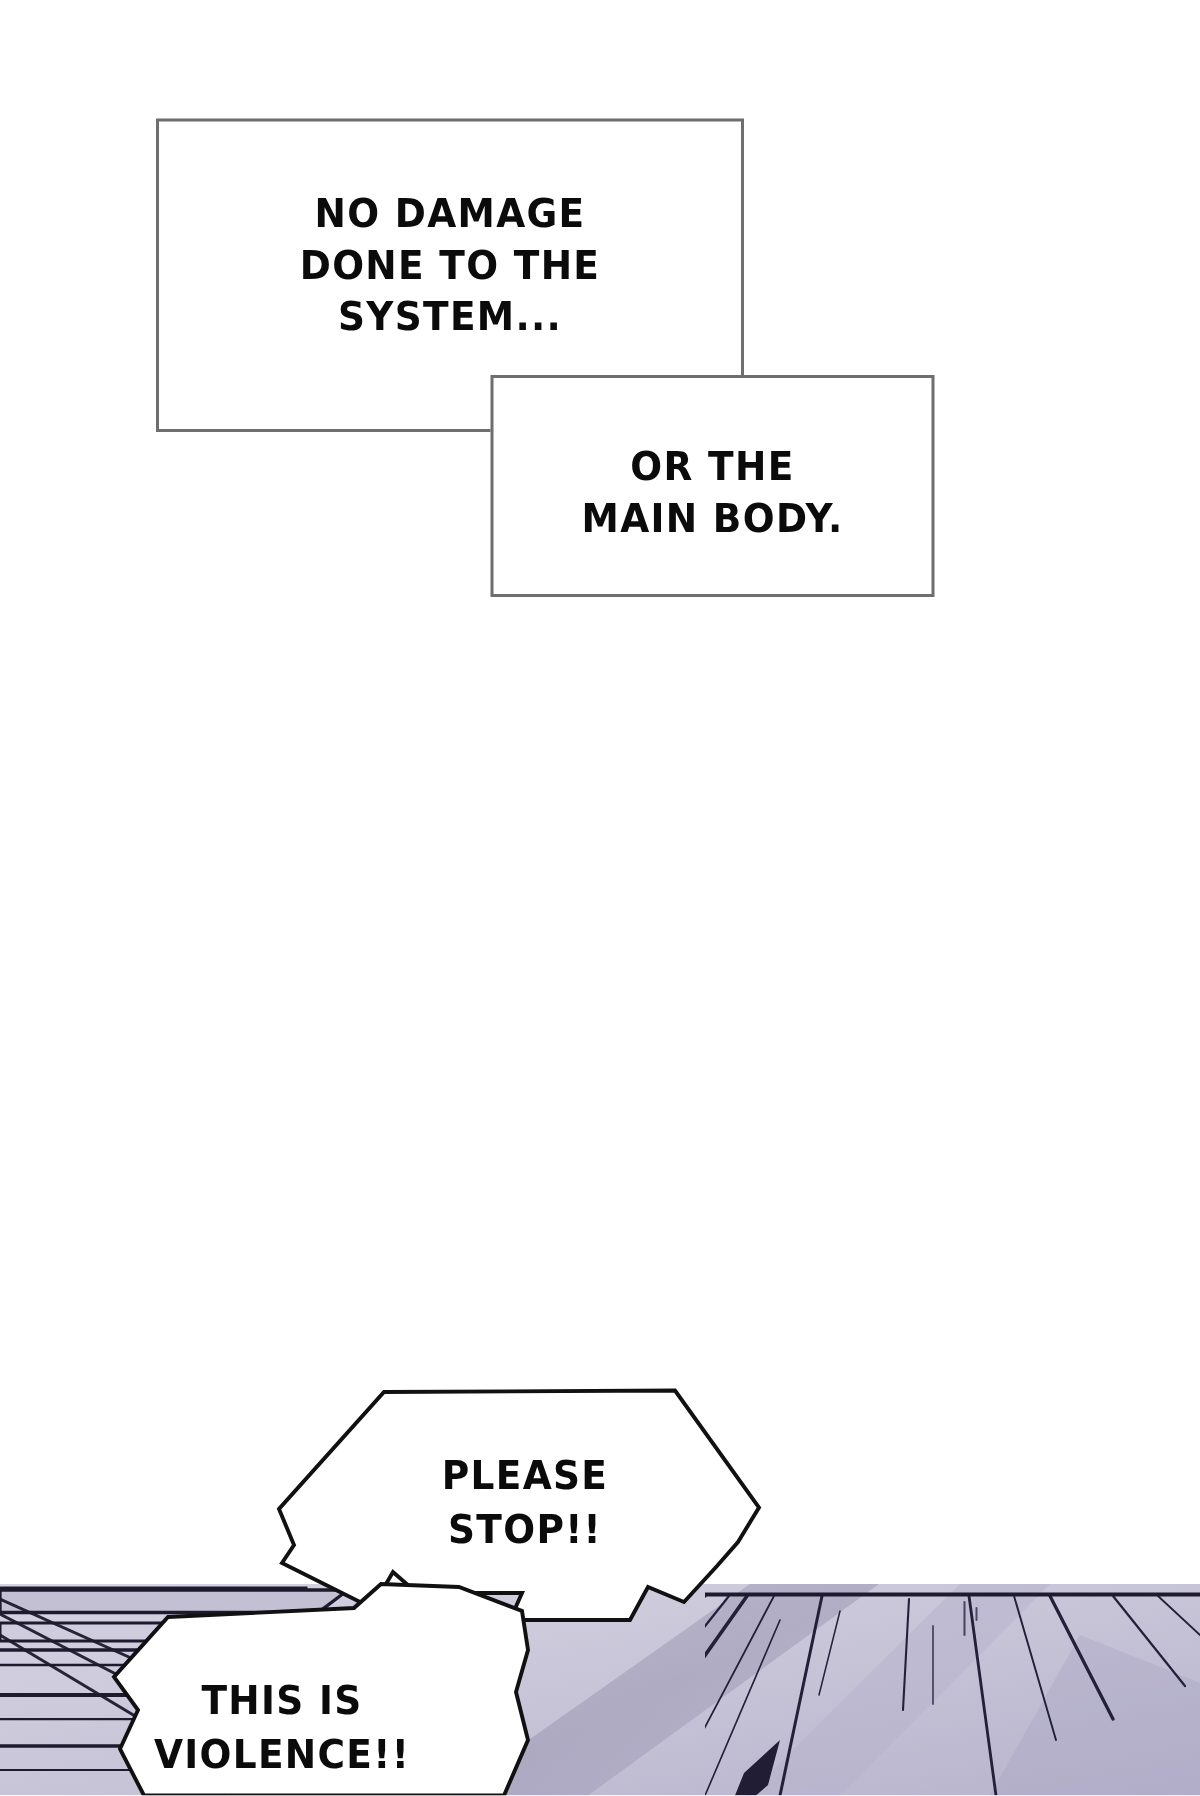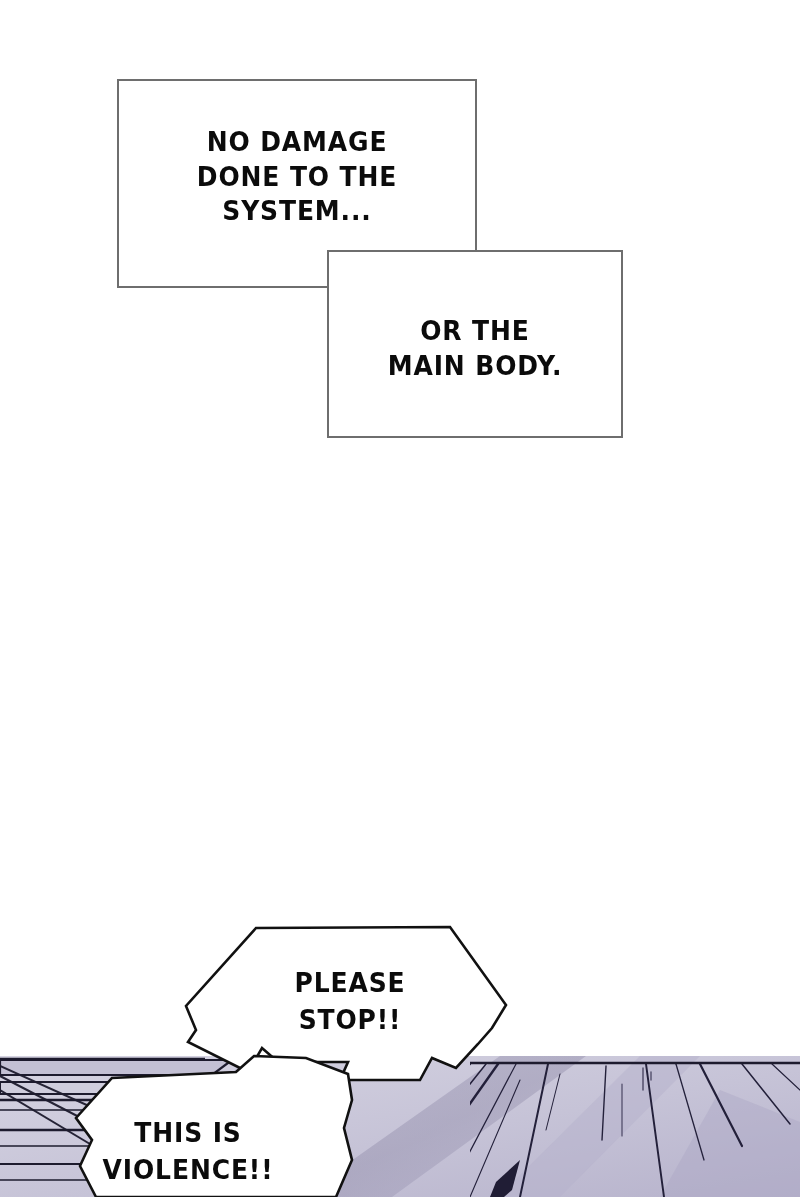--- a/index.html
+++ b/index.html
@@ -49,35 +49,35 @@
     color: #0b0b0b;
     font-family: "DejaVu Sans", sans-serif;
     font-weight: 700;
     letter-spacing: 0.035em;
     white-space: pre-line;
     line-height: 1.30;
     transform: scaleY(1.06);
   }
 
   #bubble-system {
-    left: 117px;
+    left: 104px;
     top: 79px;
-    width: 360px;
+    width: 392px;
     height: 209px;
   }
   #bubble-system .bubble-text {
     font-size: 25px;
     padding-bottom: 12px;
   }
 
   #bubble-body {
     left: 327px;
     top: 250px;
     width: 296px;
-    height: 188px;
+    height: 148px;
   }
   #bubble-body .bubble-text {
     font-size: 25px;
     padding-top: 8px;
   }
 
   
   .seam {
     position: absolute;
     background: #ffffff;

